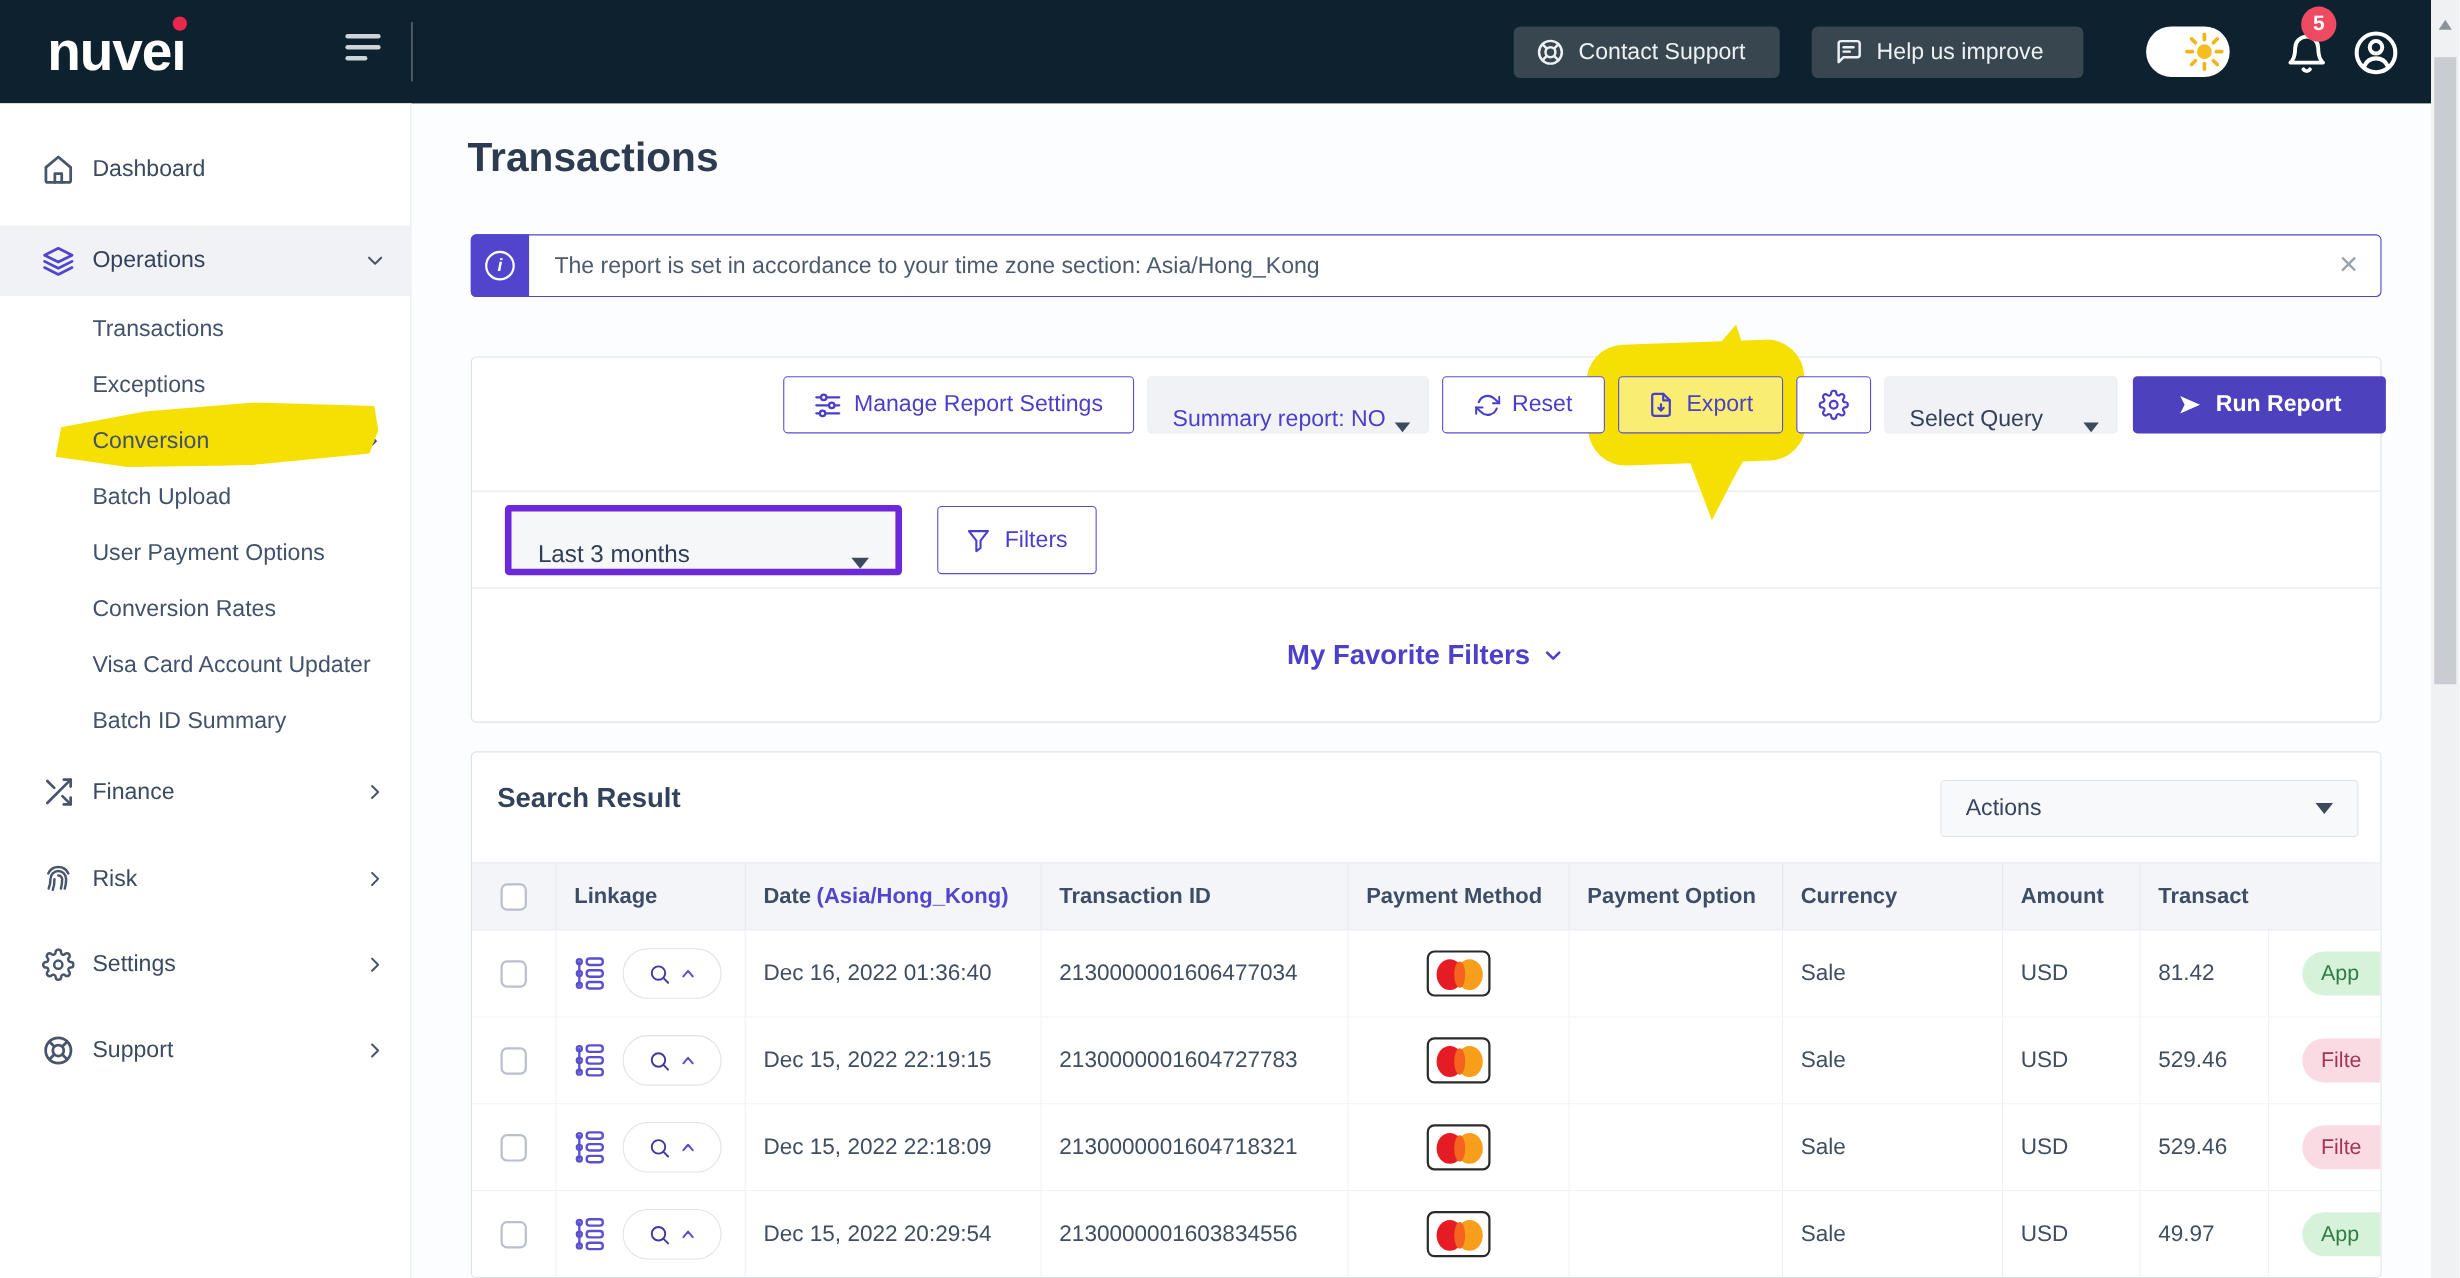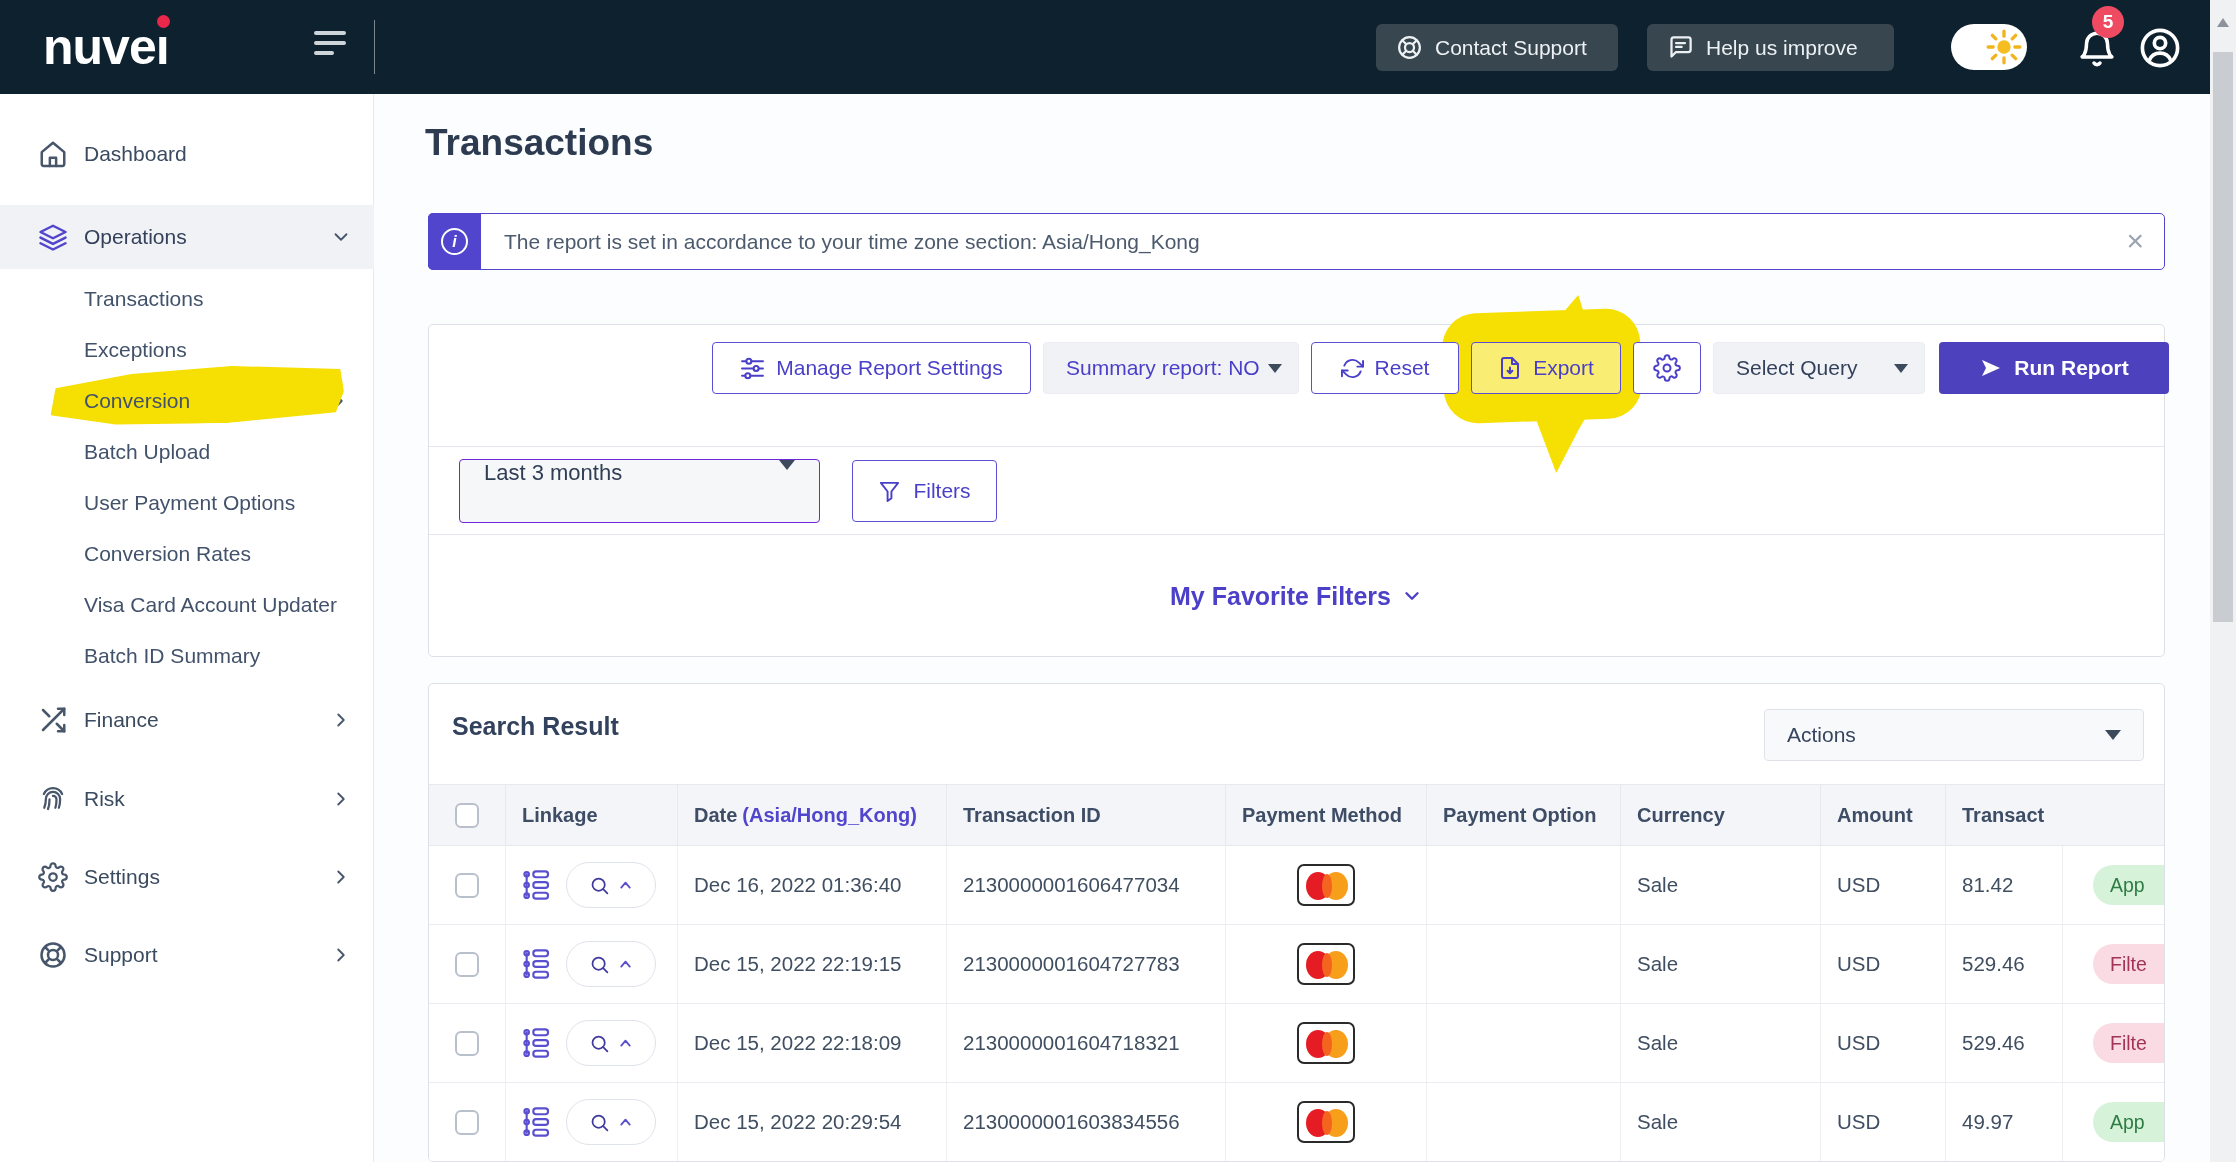--- a/index.html
+++ b/index.html
@@ -65,33 +65,33 @@
   .banner-close { position:absolute; right:20px; top:8px; font-size:30px; color:#9aa4b1; cursor:pointer; line-height:38px; }
 
   
   .cardA { position:absolute; left:428px; top:324px; width:1737px; height:333px; background:#fff;
     border:1px solid #dde1e7; border-radius:5px; }
   .divA1 { position:absolute; left:0; top:121px; width:100%; height:1px; background:#e4e7ec; }
   .divA2 { position:absolute; left:0; top:209px; width:100%; height:1px; background:#e4e7ec; }
   .tbtn { position:absolute; top:17px; height:52px; border-radius:4px; display:flex; align-items:center;
     justify-content:center; gap:11px; font-size:21px; cursor:pointer; background:#fff; }
   .tbtn.outline { border:1px solid #5a4fd2; color:#4a3fc8; }
-  .tbtn.gray { background:#f1f2f6; border:1px solid #ebedf2; }
+  .tbtn.gray { background:#f1f2f6; border:1px solid #ebedf2;align-items:flex-end; }
   .caret { width:0; height:0; border-left:8px solid transparent; border-right:8px solid transparent;
     border-top:10px solid #3c4a5c; }
   .run-btn { background:#4e41bd; color:#ffffff; font-weight:600; border:none; }
   .marker-export { position:absolute; left:1014px; top:-14px; width:198px; height:110px; background:#f6df02;
     border-radius:34px; transform:rotate(-2deg); }
   .marker-export-spike { position:absolute; left:1128px; top:-30px; width:38px; height:34px; background:#f6df02;
     transform:rotate(14deg); clip-path:polygon(0 100%, 45% 0, 100% 100%); }
   .marker-export-tail { position:absolute; left:1096px; top:70px; width:68px; height:78px; background:#f6df02;
     transform:rotate(6deg); clip-path:polygon(15% 0, 100% 0, 78% 42%, 52% 100%, 26% 55%, 0 10%); }
   .export-btn { background:rgba(255,255,255,0.45); color:#463db0; }
   .date-select { position:absolute; left:30px; top:134px; width:361px; height:64px; background:#f6f7f9;
-    border:1px solid #6d28d9; border-radius:4px; display:flex; align-items:flex-start; cursor:pointer; }
+    border:6px solid #6d28d9; border-radius:4px; display:flex; align-items:flex-end; cursor:pointer; }
   .date-select .lbl { margin-left:24px; font-size:22px; color:#2f3e54; }
   .date-select .caret { position:absolute; right:24px; }
   .filters-btn { position:absolute; left:423px; top:135px; width:145px; height:62px; border:1px solid #5a4fd2;
     border-radius:4px; display:flex; align-items:center; justify-content:center; gap:12px;
     color:#4a3fc8; font-size:21px; background:#fff; cursor:pointer; }
   .favorites { position:absolute; left:0; top:209px; width:100%; height:124px; display:flex;
     align-items:center; justify-content:center; gap:10px; color:#4c40c8; cursor:pointer; }
   .favorites .ftext { font-size:25px; font-weight:700; }
 
   

